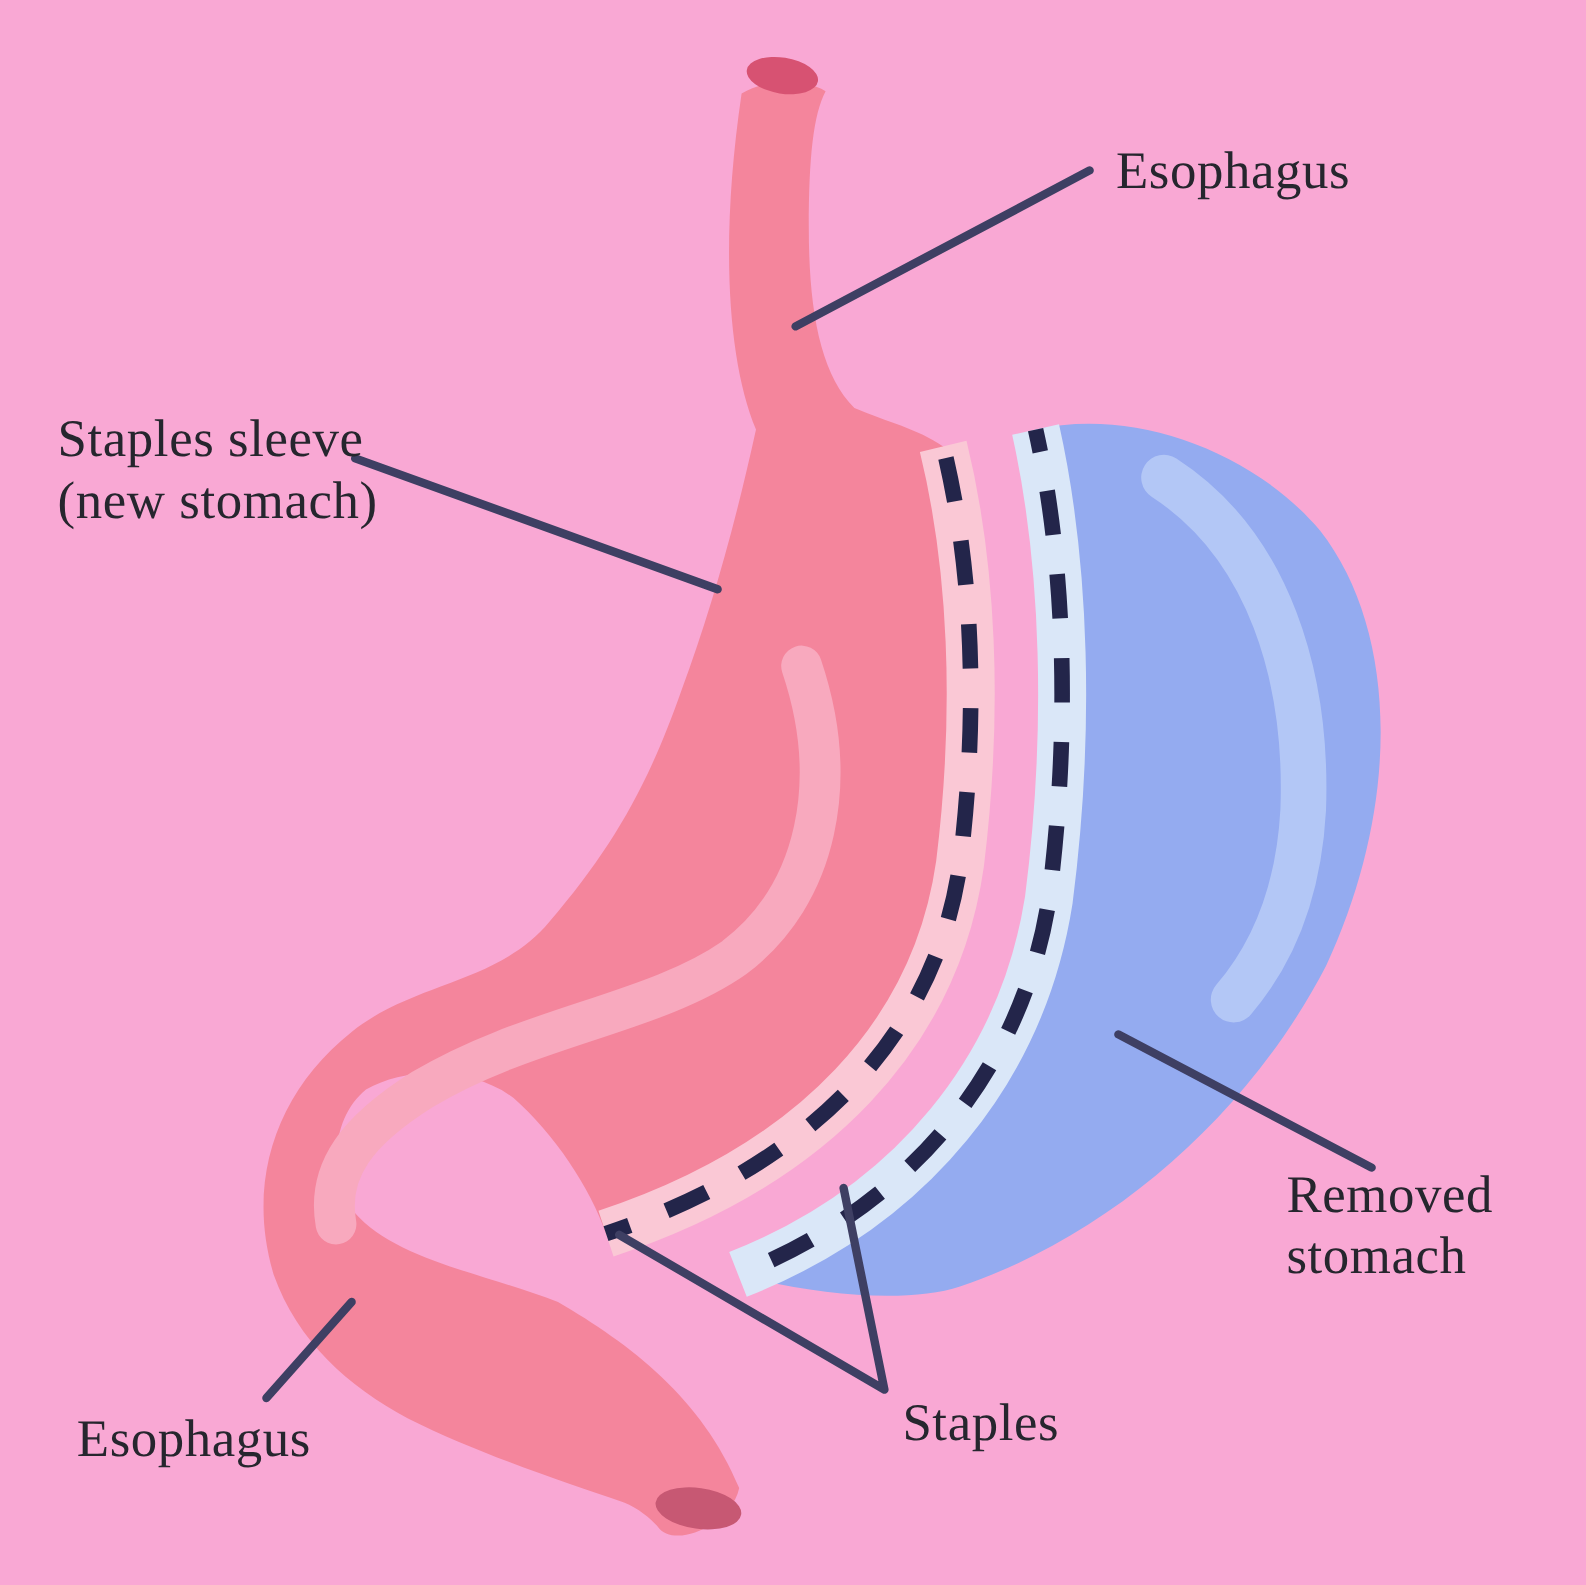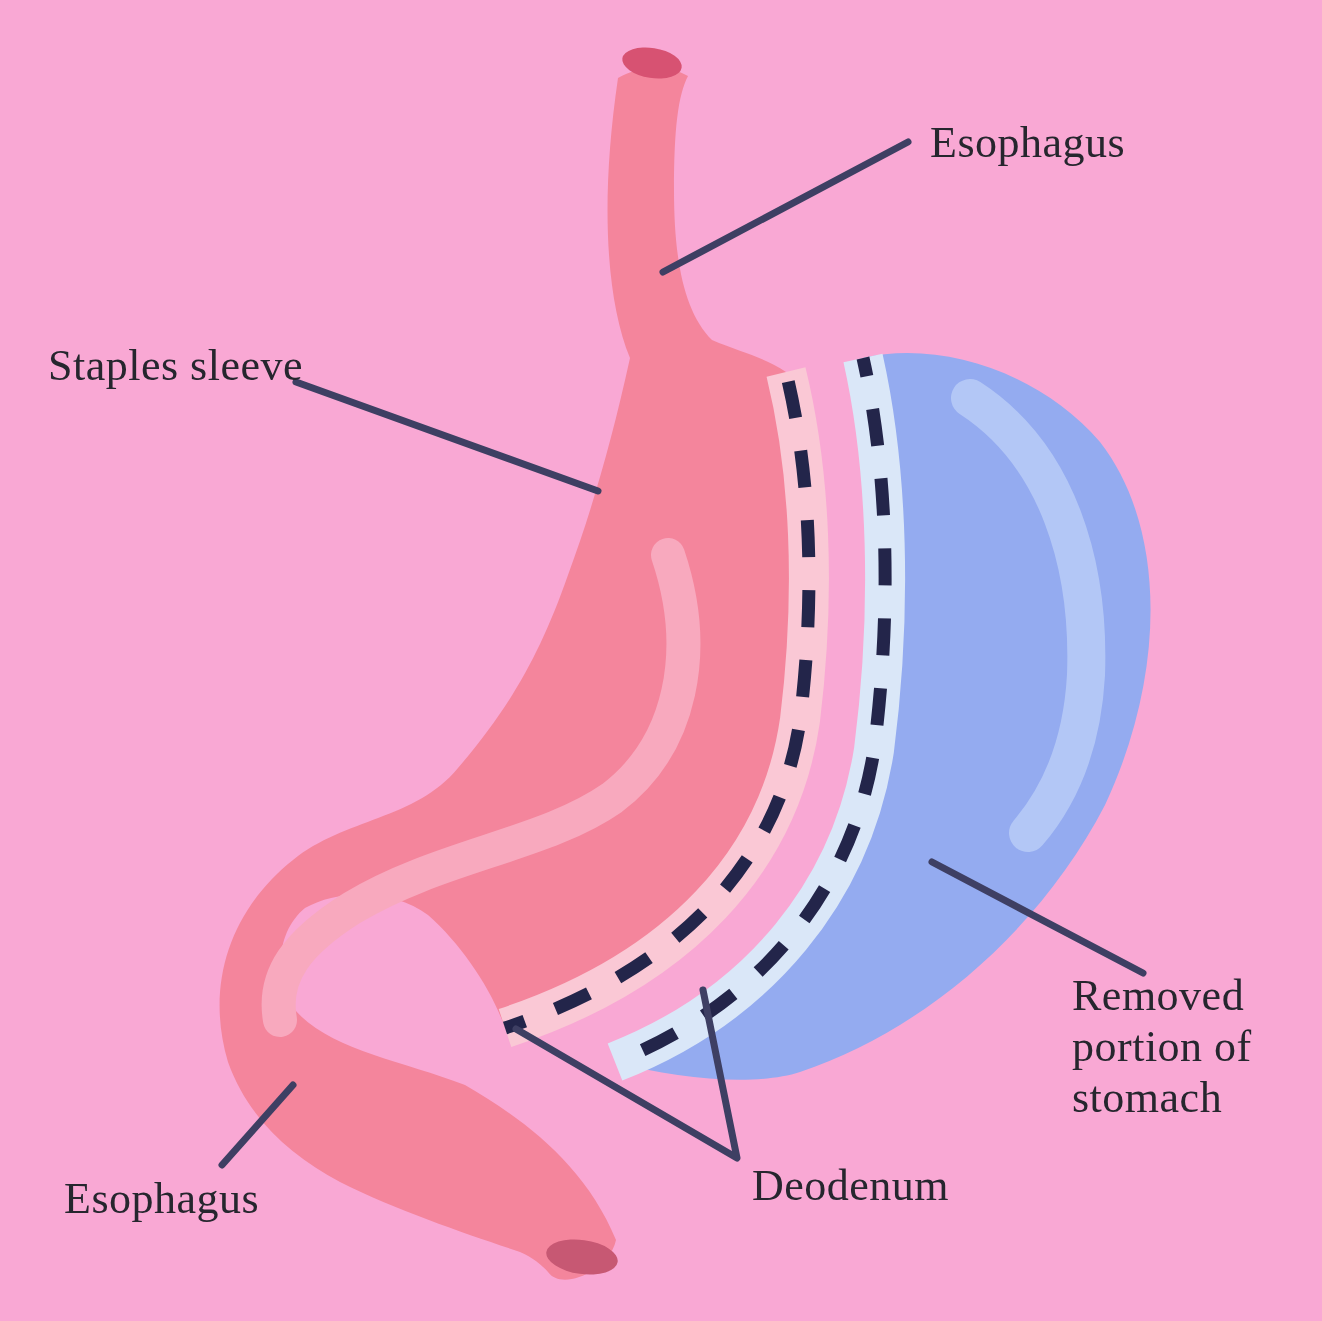--- a/index.html
+++ b/index.html
@@ -80,25 +80,25 @@
     <line x1="296" y1="382" x2="598" y2="491" stroke-width="7" stroke-linecap="round" stroke="#3e3f63"></line>
     <line x1="222" y1="1165" x2="293" y2="1085" stroke-width="7" stroke-linecap="round" stroke="#3e3f63"></line>
     <polyline points="516,1029 737,1158 703,990" fill="none" stroke-width="7" stroke-linecap="round" stroke-linejoin="round" stroke="#3e3f63"></polyline>
     <line x1="932" y1="862" x2="1143" y2="973" stroke-width="7" stroke-linecap="round" stroke="#3e3f63"></line>
   </svg>
 
   <div class="diagram-label" style="left:930px;top:117px;">Esophagus</div>
 
   <div class="diagram-label" style="left:48px;top:340px;">
     <span class="line">Staples sleeve</span>
+    <span class="line">(new stomach)</span>
   </div>
 
   <div class="diagram-label" style="left:64px;top:1173px;">Esophagus</div>
 
-  <div class="diagram-label" style="left:752px;top:1160px;">Deodenum</div>
+  <div class="diagram-label" style="left:752px;top:1160px;">Staples</div>
 
   <div class="diagram-label removed-label" style="left:1072px;top:970px;">
     <span class="line">Removed</span>
-    <span class="line">portion of</span>
     <span class="line">stomach</span>
   </div>
 
 </div>
 
 </body></html>

